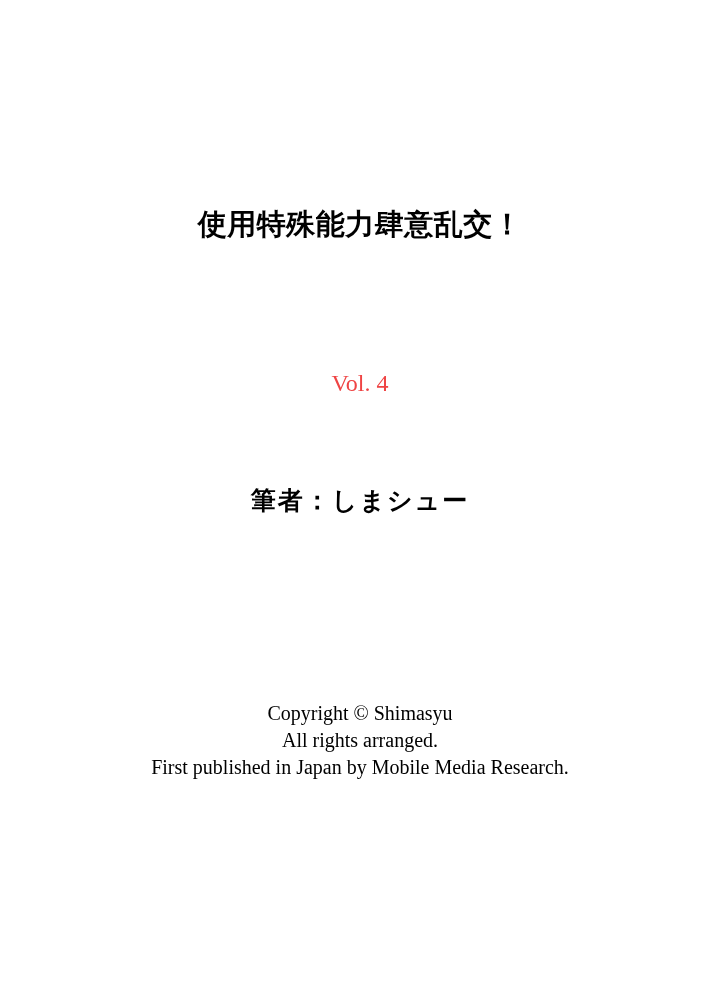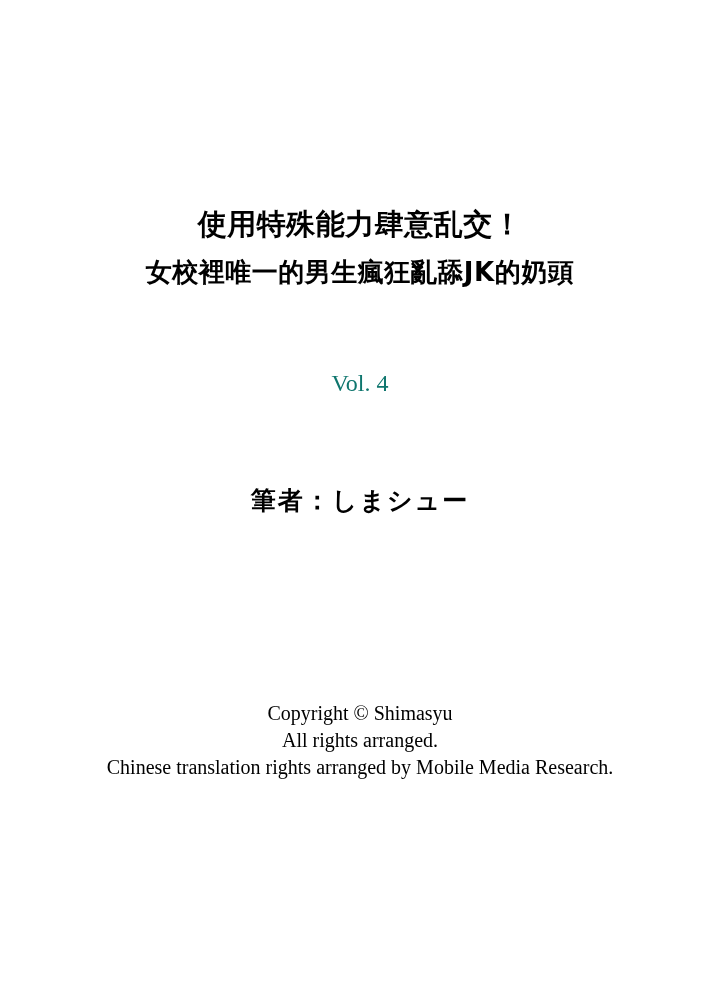--- a/index.html
+++ b/index.html
@@ -42,21 +42,21 @@
   }
   .volume {
     position: absolute;
     top: 370px;
     left: 0;
     width: 720px;
     text-align: center;
     font-family: "Liberation Serif", serif;
     font-size: 24px;
     font-weight: normal;
-    color: #0f766e;
+    color: #ef4444;
   }
   .author {
     position: absolute;
     top: 484px;
     left: 0;
     width: 720px;
     text-align: center;
     font-family: Liberation Mono, monospace;
     font-weight: bold;
     font-size: 25px;
@@ -78,26 +78,25 @@
     color: #000000;
   }
 </style>
 </head>
 <body>
 
 <div class="page">
 
   <div class="title-block">
     <div class="title-line first">使用特殊能力肆意乱交！</div>
-    <div class="title-line second">女校裡唯一的男生瘋狂亂舔JK的奶頭</div>
   </div>
 
   <div class="volume">Vol. 4</div>
 
   <div class="author">筆者：しまシュー</div>
 
   <div class="copyright-block">
     <div class="copyright-line">Copyright © Shimasyu</div>
     <div class="copyright-line">All rights arranged.</div>
-    <div class="copyright-line">Chinese translation rights arranged by Mobile Media Research.</div>
+    <div class="copyright-line">First published in Japan by Mobile Media Research.</div>
   </div>
 
 </div>
 
 </body></html>

